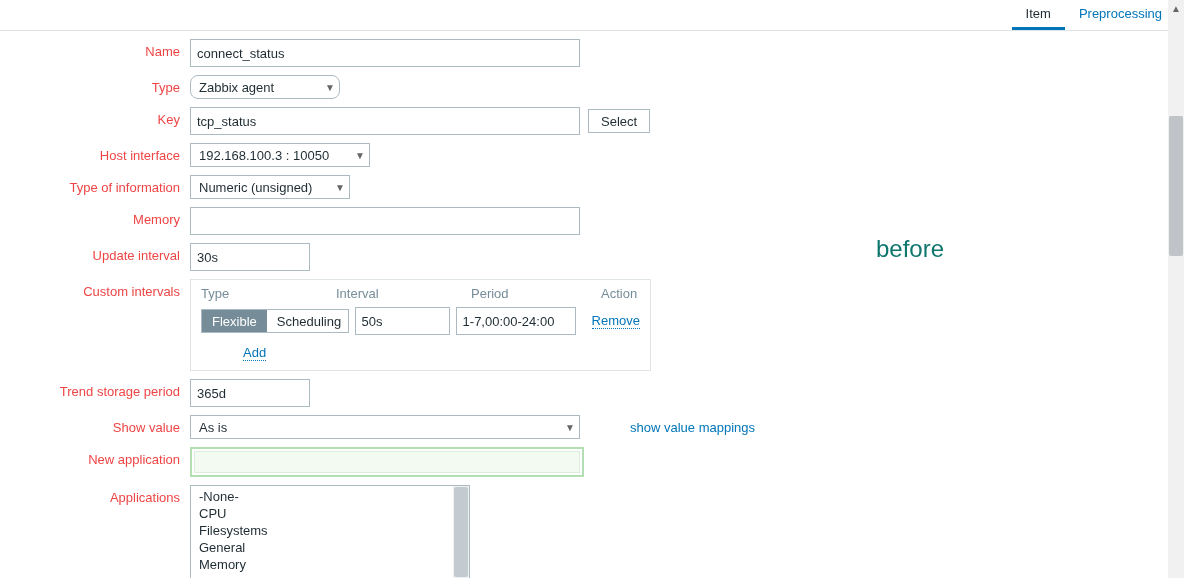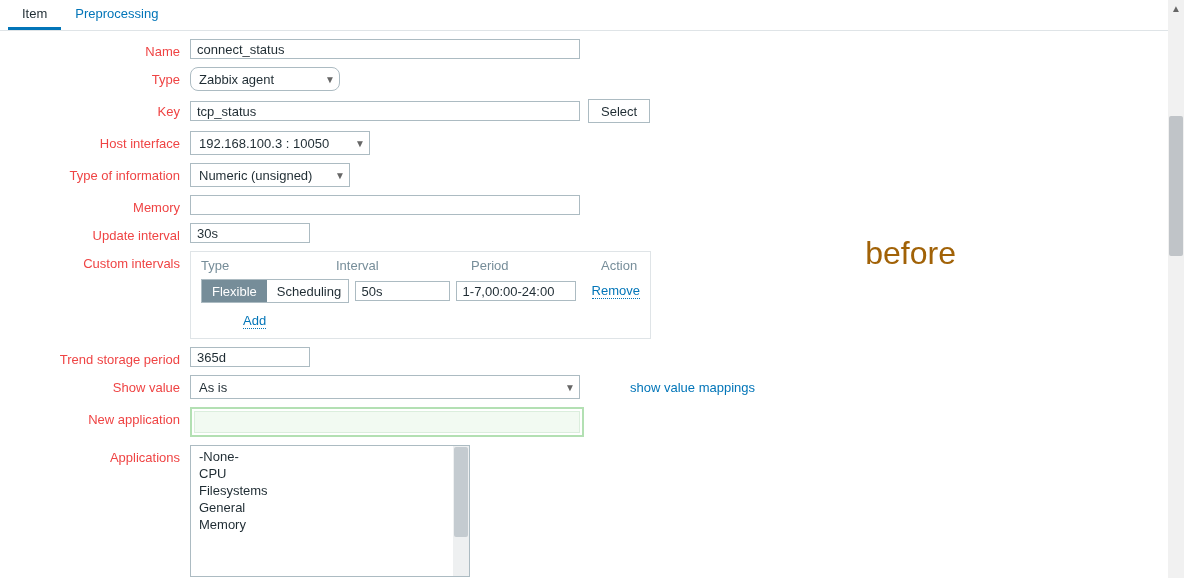--- a/index.html
+++ b/index.html
@@ -8,20 +8,21 @@
     font-family: Arial, Helvetica, sans-serif;
     font-size: 13px;
     color: #1f2c33;
     background: #fff;
     position: relative;
   }
   .tabs {
     display: flex;
     border-bottom: 1px solid #dfe4e7;
     padding: 0 8px;
+    justify-content: flex-end;
   }
   .tab {
     padding: 6px 14px;
     color: #0275b8;
     cursor: pointer;
     font-size: 13px;
     border-bottom: 3px solid transparent;
   }
   .tab.active {
     color: #1f2c33;
@@ -42,21 +43,21 @@
     padding-right: 10px;
     padding-top: 5px;
     color: #ef4444;
     font-size: 13px;
   }
   .control { flex: 0 0 auto; }
   input[type="text"] {
     font-family: inherit;
     font-size: 13px;
     border: 1px solid #acbbc2;
-    height: 20px;
+    height: 28px;
     padding: 0 6px;
     background: #fff;
     color: #1f2c33;
   }
   input.w-lg { width: 390px; }
   input.w-sm { width: 120px; }
   .select {
     display: inline-flex;
     align-items: center;
     justify-content: space-between;
@@ -163,24 +164,24 @@
     position: absolute;
     right: 1px;
     top: 1px;
     width: 14px;
     height: 90px;
     background: #c4cbd0;
     border-radius: 2px;
   }
   .annotation {
     position: absolute;
-    right: 228px;
+    right: 240px;
     top: 235px;
-    font-size: 32px;
-    color: #a16207;
+    font-size: 24px;
+    color: #0f766e;
     font-family: "Segoe UI", Arial, sans-serif;
   }
   .main-scroll {
     position: absolute;
     right: 0; top: 0; bottom: 0;
     width: 16px;
     background: #f1f1f1;
   }
   .main-scroll .up, .main-scroll .down {
     height: 16px;

